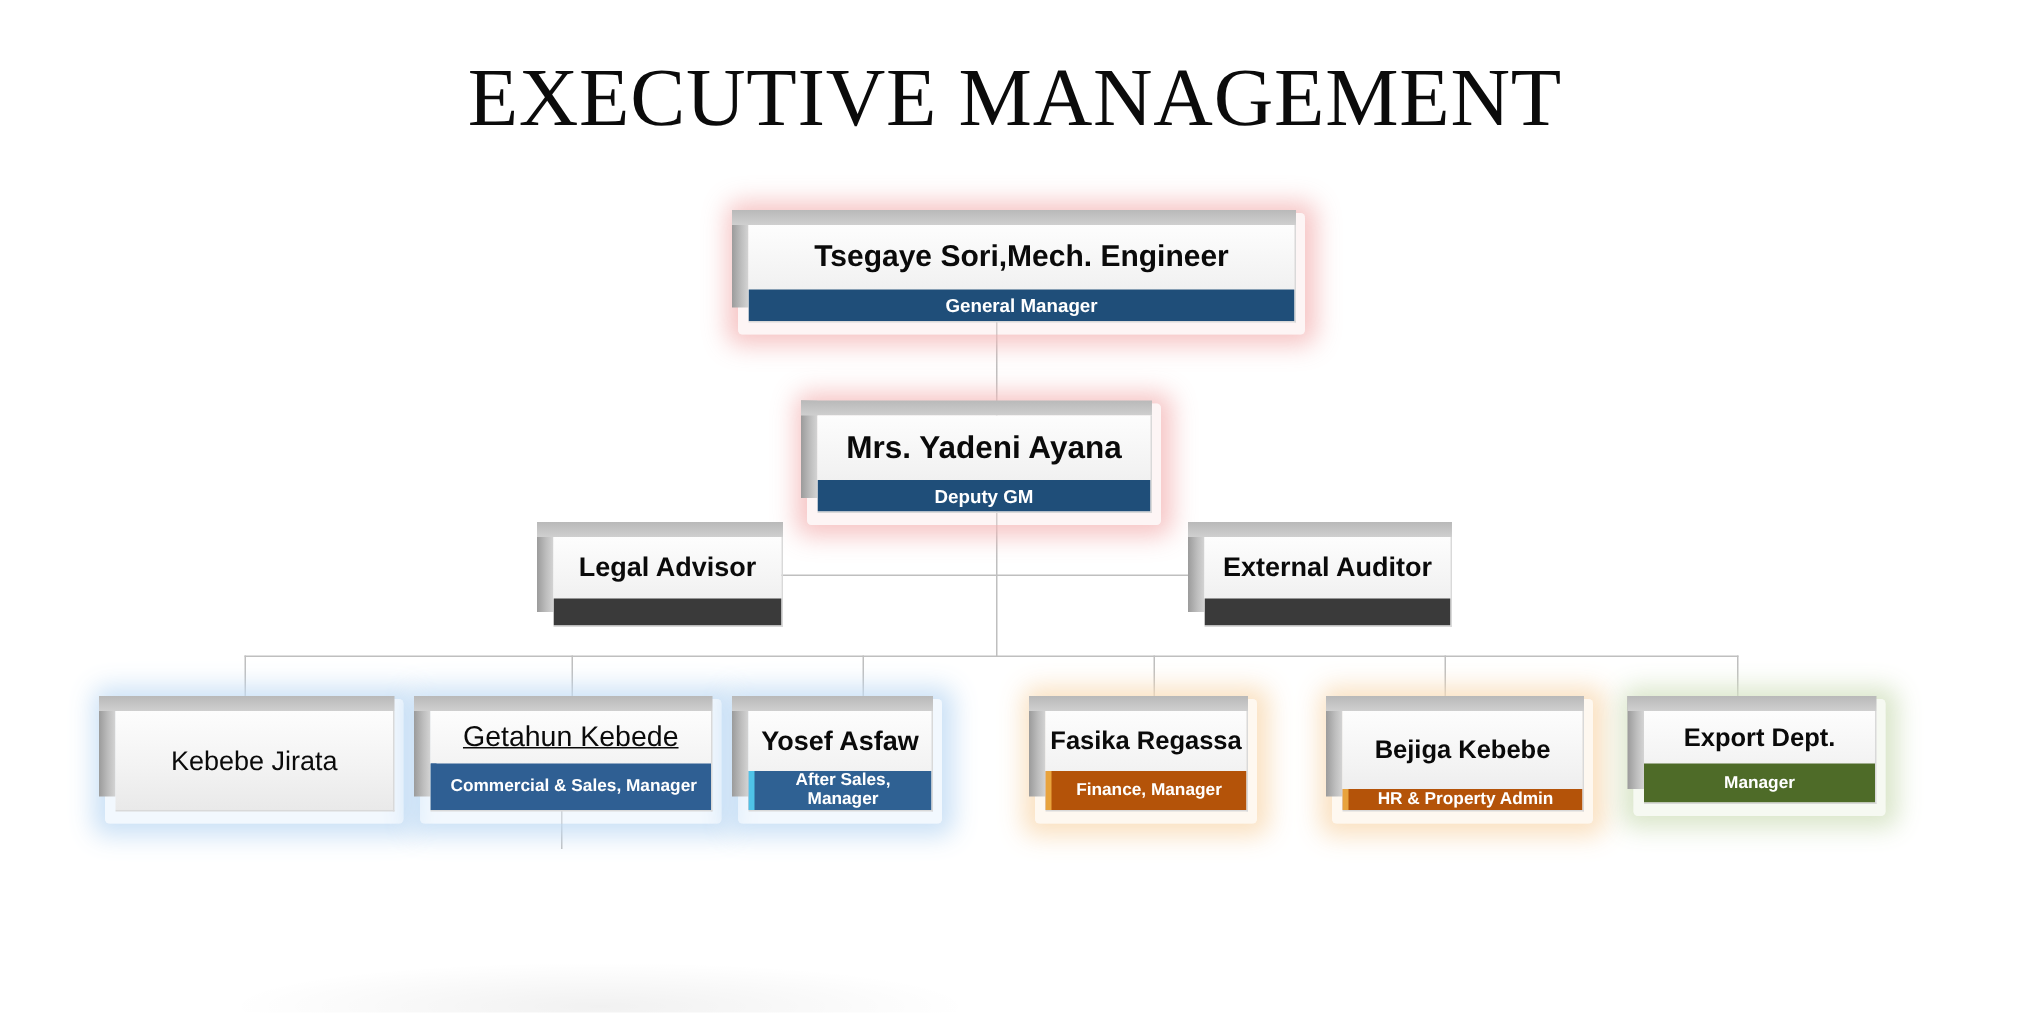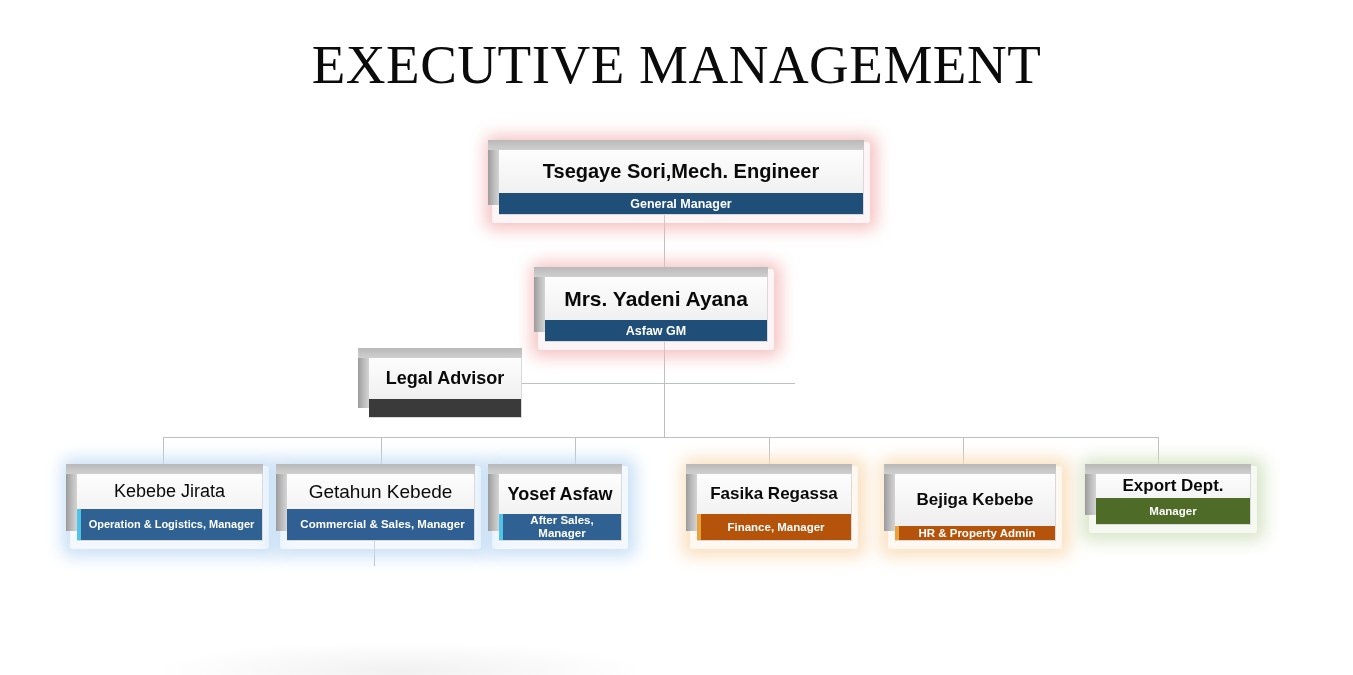--- a/index.html
+++ b/index.html
@@ -169,86 +169,94 @@
       <div class="role-bar role-navy" style="font-size:12.5px; font-weight:bold; height:21px;">General Manager</div>
     </div>
   </div>
 
   <div class="node glow-pink" style="left:534px; top:267px; width:234px; height:75px;">
     <div class="glow"></div>
     <div class="side"></div>
     <div class="topface"></div>
     <div class="face">
       <div class="title-row" style="font-size:21px; font-weight:bold;">Mrs. Yadeni Ayana</div>
-      <div class="role-bar role-navy" style="font-size:12.5px; font-weight:bold; height:21px;">Asfaw GM</div>
+      <div class="role-bar role-navy" style="font-size:12.5px; font-weight:bold; height:21px;">Deputy GM</div>
     </div>
   </div>
 
   <div class="node glow-none" style="left:358px; top:348px; width:164px; height:70px;">
     <div class="glow"></div>
     <div class="side"></div>
     <div class="topface"></div>
     <div class="face">
       <div class="title-row" style="font-size:18px; font-weight:bold;">Legal Advisor</div>
       <div class="role-bar role-dark" style="font-size:11px; font-weight:bold; height:18px;"></div>
     </div>
   </div>
 
+  <div class="node glow-none" style="left:792px; top:348px; width:176px; height:70px;">
+    <div class="glow"></div>
+    <div class="side"></div>
+    <div class="topface"></div>
+    <div class="face">
+      <div class="title-row" style="font-size:18px; font-weight:bold;">External Auditor</div>
+      <div class="role-bar role-dark" style="font-size:11px; font-weight:bold; height:18px;"></div>
+    </div>
+  </div>
 
   <div class="node glow-blue" style="left:66px; top:464px; width:197px; height:77px;">
     <div class="glow"></div>
     <div class="side"></div>
     <div class="topface"></div>
     <div class="face">
       <div class="title-row" style="font-size:18px; font-weight:normal;">Kebebe Jirata</div>
-      <div class="role-bar role-steel" style="font-size:11px; font-weight:bold; height:31px;">Operation &amp; Logistics, Manager</div>
     </div>
   </div>
 
   <div class="node glow-blue" style="left:276px; top:464px; width:199px; height:77px;">
     <div class="glow"></div>
     <div class="side"></div>
     <div class="topface"></div>
     <div class="face">
-      <div class="title-row" style="font-size:19px; font-weight:normal;">Getahun Kebede</div>
+      <div class="title-row" style="font-size:19px; font-weight:normal;text-decoration:underline;">Getahun Kebede</div>
       <div class="role-bar role-steel2" style="font-size:11.5px; font-weight:bold; height:31px;">Commercial &amp; Sales, Manager</div>
     </div>
   </div>
 
   <div class="node glow-blue" style="left:488px; top:464px; width:134px; height:77px;">
     <div class="glow"></div>
     <div class="side"></div>
     <div class="topface"></div>
     <div class="face">
       <div class="title-row" style="font-size:18px; font-weight:bold;">Yosef Asfaw</div>
       <div class="role-bar role-steel" style="font-size:11.5px; font-weight:bold; height:26px;">After Sales, Manager</div>
     </div>
   </div>
 
-  <div class="node glow-orange" style="left:686px; top:464px; width:166px; height:77px;">
+  <div class="node glow-orange" style="left:686px; top:464px; width:146px; height:77px;">
     <div class="glow"></div>
     <div class="side"></div>
     <div class="topface"></div>
     <div class="face">
       <div class="title-row" style="font-size:17px; font-weight:bold;">Fasika Regassa</div>
       <div class="role-bar role-orange" style="font-size:11.5px; font-weight:bold; height:26px;">Finance, Manager</div>
     </div>
   </div>
 
   <div class="node glow-orange" style="left:884px; top:464px; width:172px; height:77px;">
     <div class="glow"></div>
     <div class="side"></div>
     <div class="topface"></div>
     <div class="face">
       <div class="title-row" style="font-size:17px; font-weight:bold;">Bejiga Kebebe</div>
       <div class="role-bar role-orange" style="font-size:11.5px; font-weight:bold; height:14px;">HR &amp; Property Admin</div>
     </div>
   </div>
 
-  <div class="node glow-green" style="left:1085px; top:464px; width:166px; height:61px;border-radius:27px;">
+  <div class="node glow-green" style="left:1085px; top:464px; width:166px; height:72px;border-radius:27px;">
     <div class="glow"></div>
     <div class="side"></div>
     <div class="topface"></div>
     <div class="face">
       <div class="title-row" style="font-size:17px; font-weight:bold;">Export Dept.</div>
       <div class="role-bar role-green" style="font-size:11.5px; font-weight:bold; height:26px;">Manager</div>
     </div>
   </div>
 
   <div class="bottom-vignette"></div>

